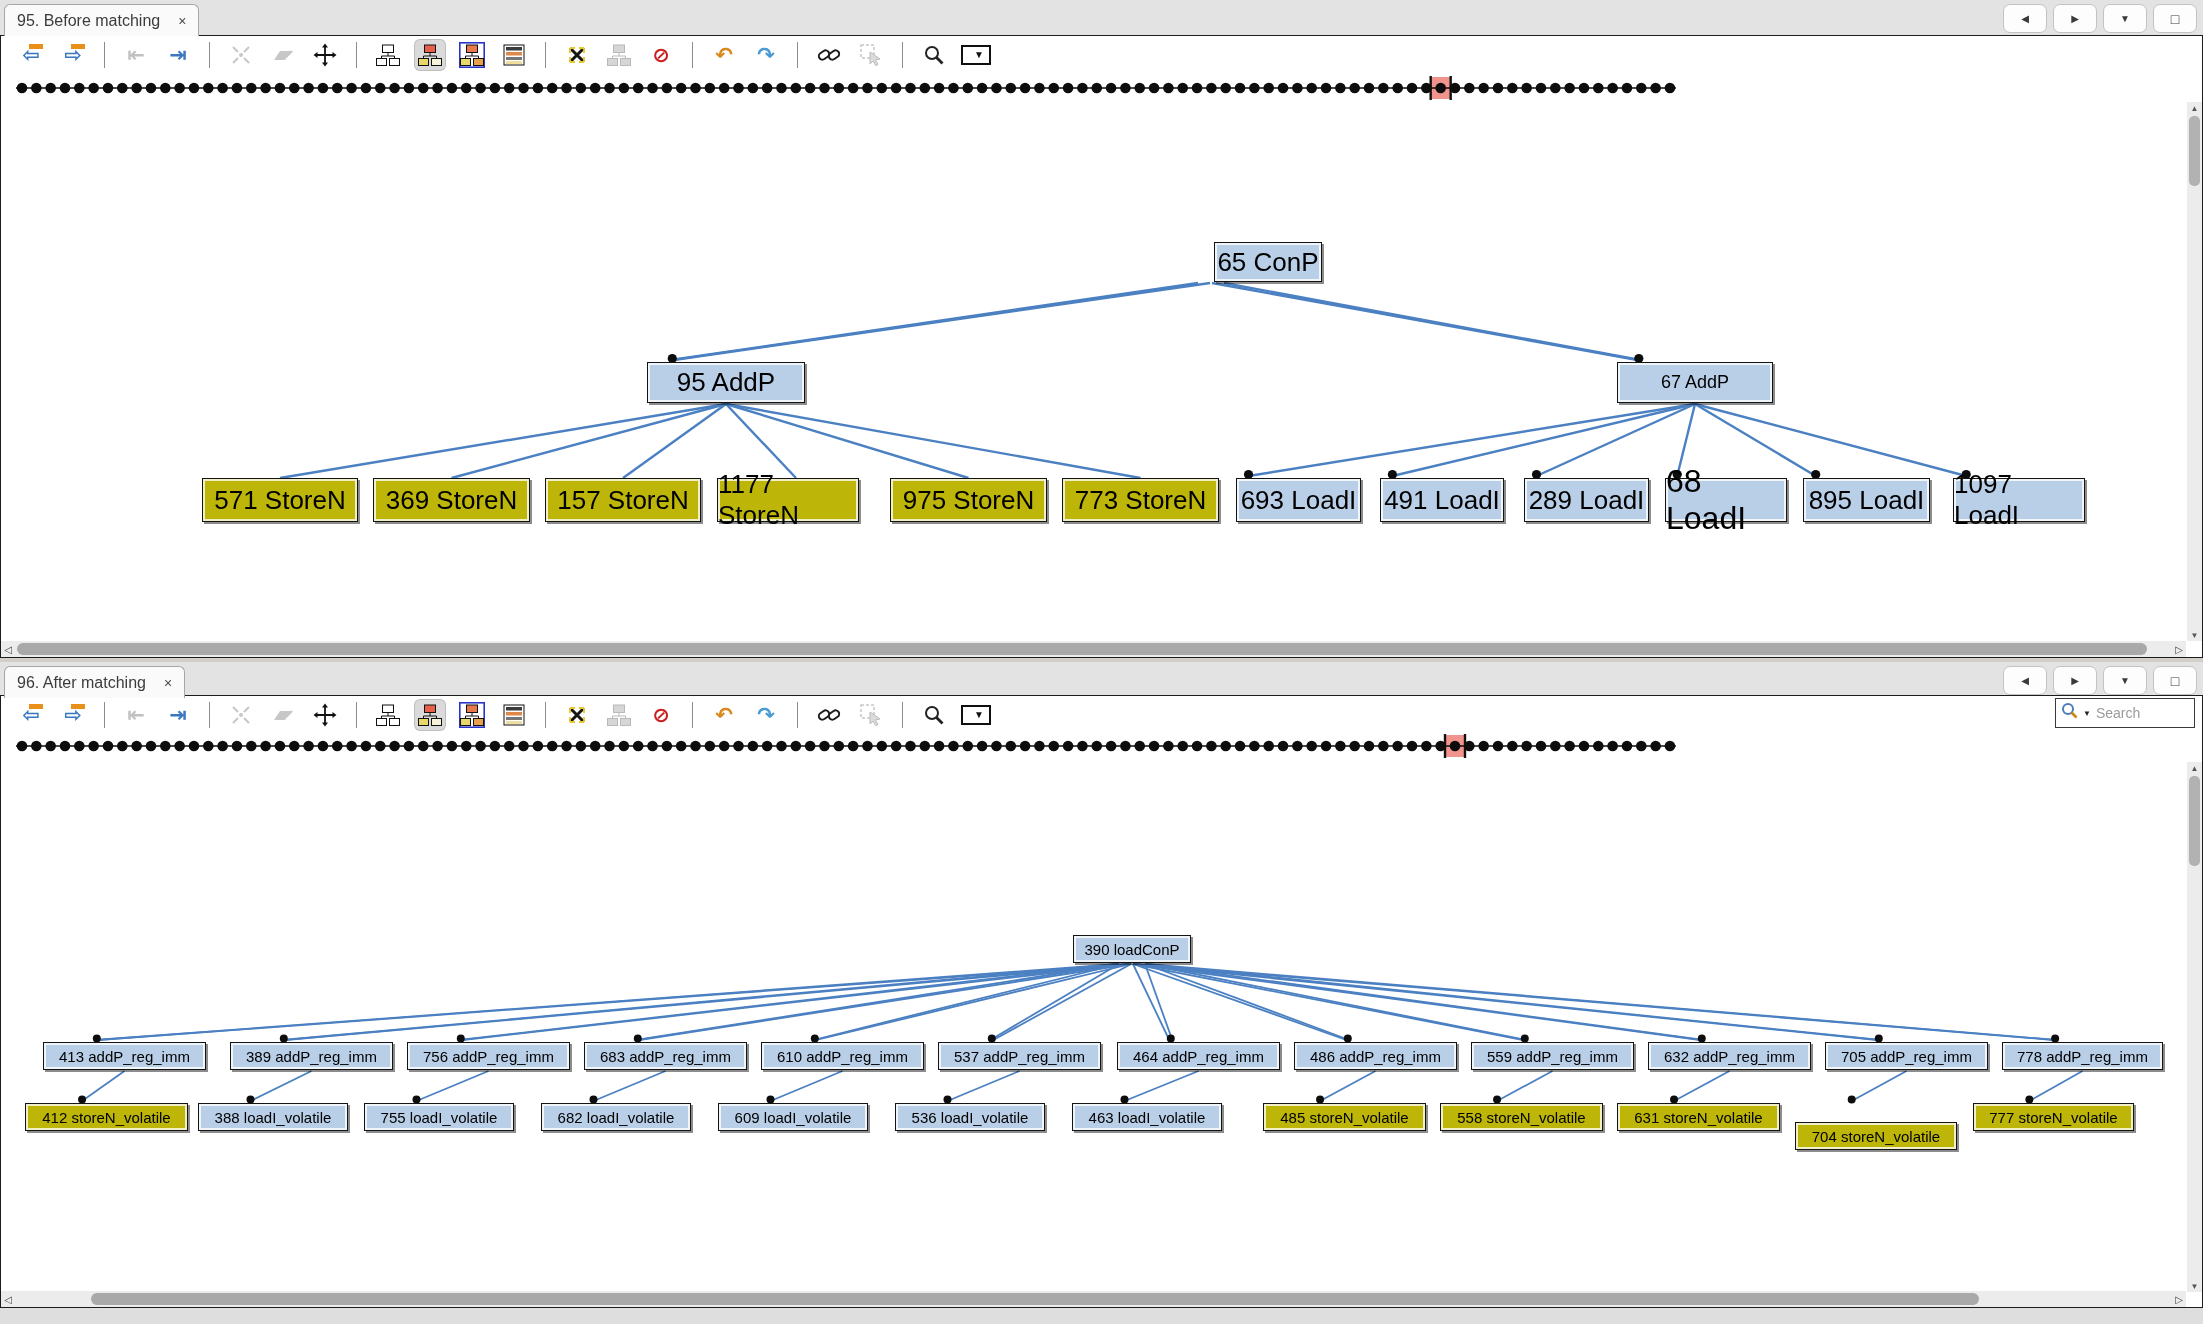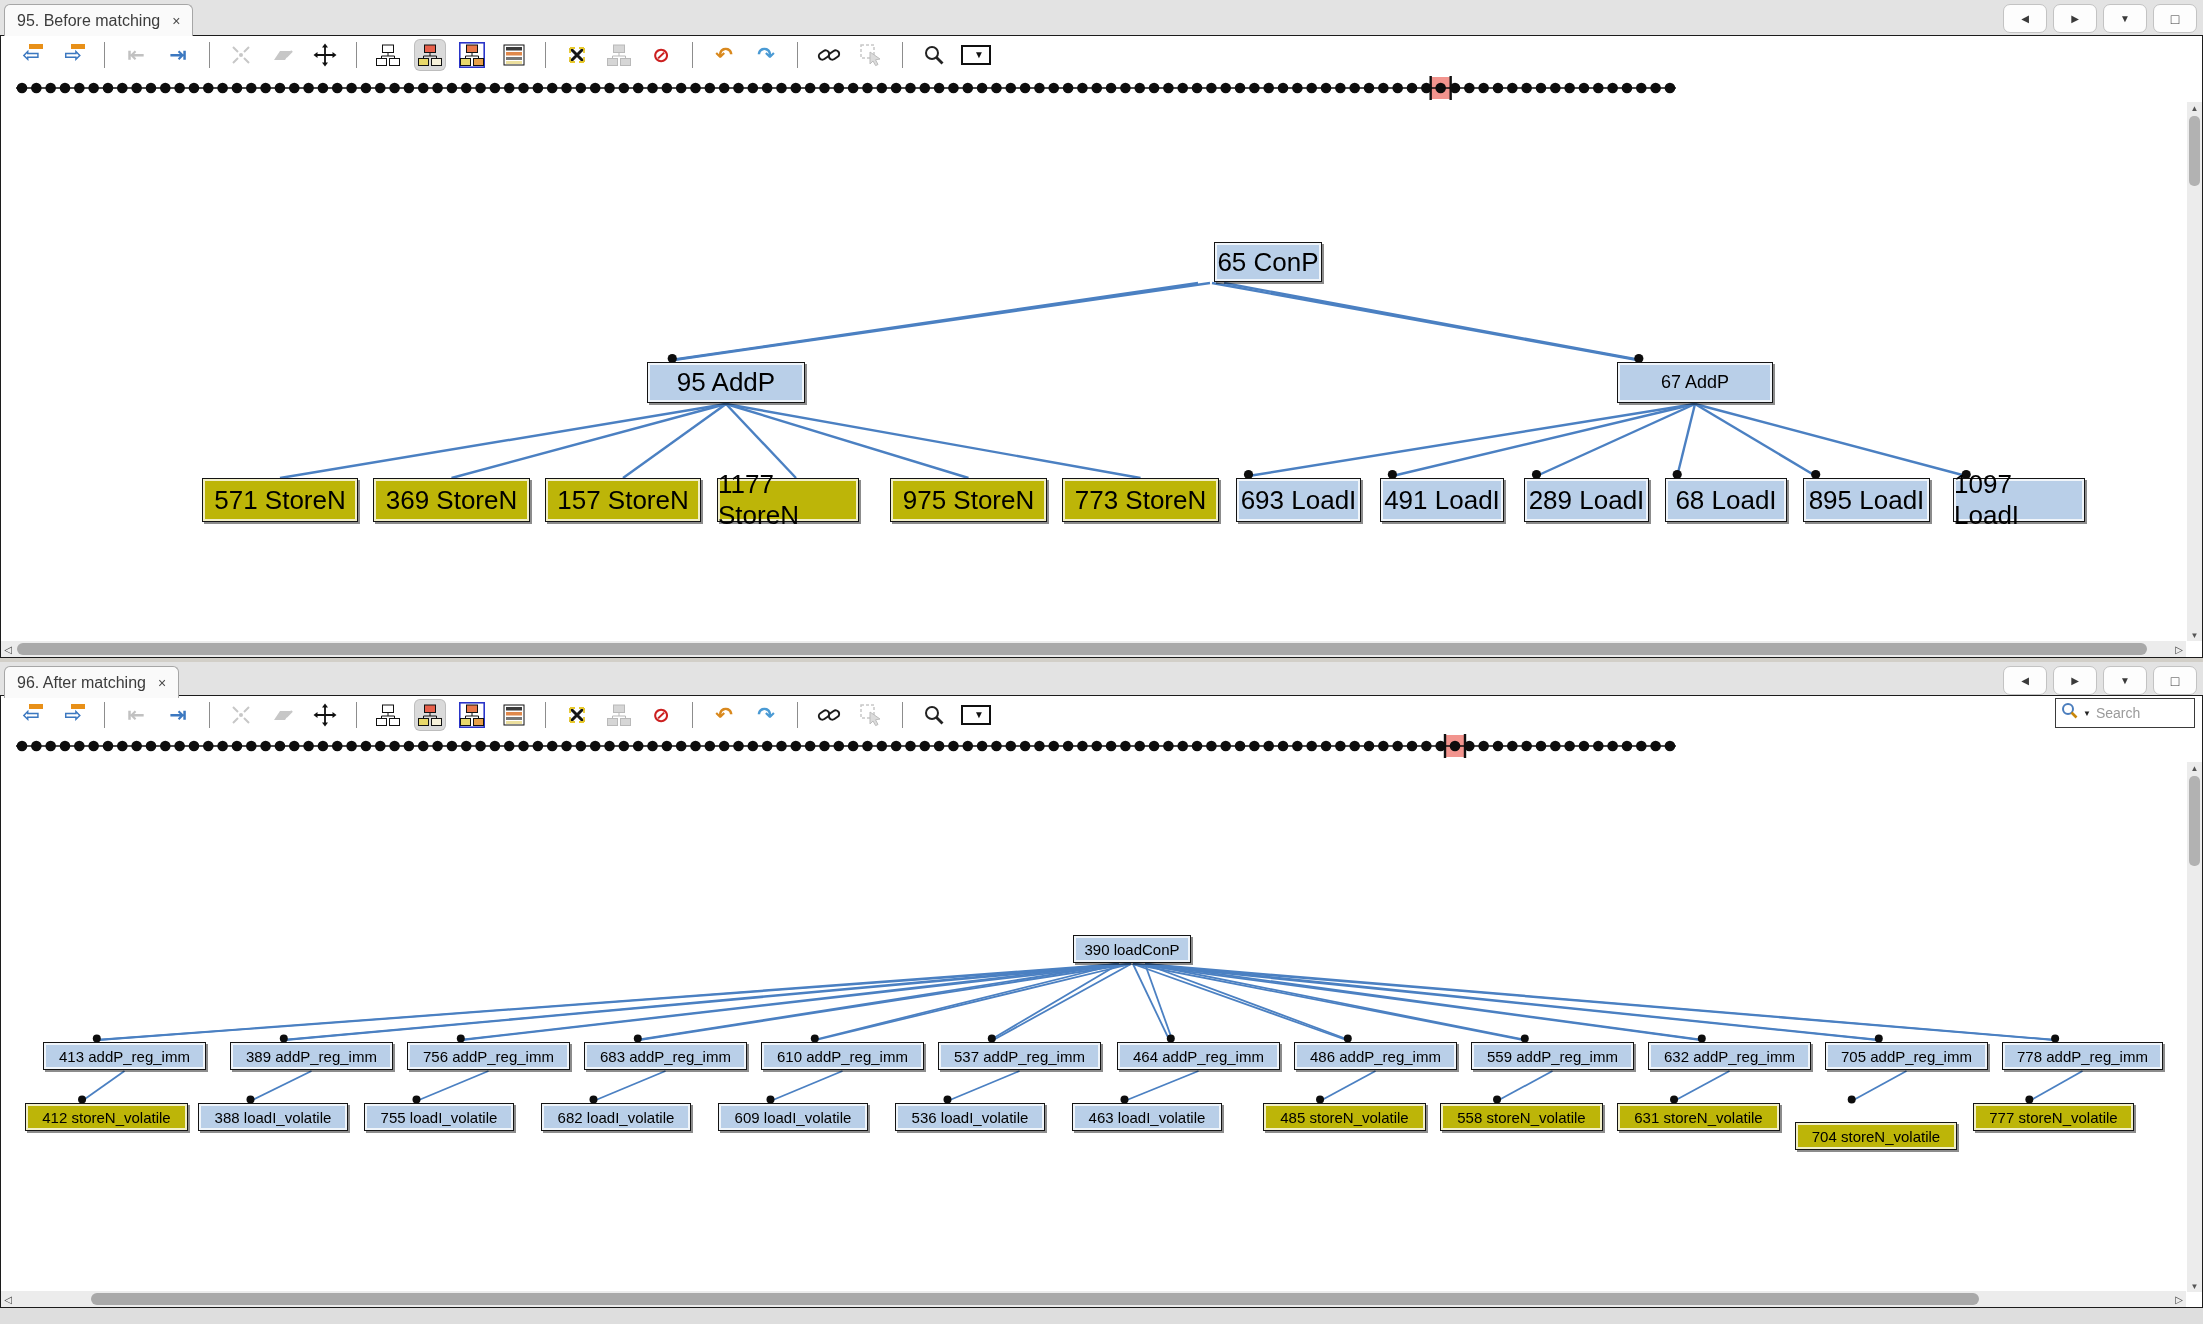--- a/index.html
+++ b/index.html
@@ -3,21 +3,21 @@
 <meta charset="utf-8">
 <style>
   html,body{margin:0;padding:0;}
   body{width:2203px;height:1324px;position:relative;background:#d2cfc8;
        font-family:"Liberation Sans","DejaVu Sans",sans-serif;overflow:hidden;}
   .panel{position:absolute;left:0;width:2203px;background:#dedede;}
   #panel0{top:0;height:658px;}
   #panel1{top:662px;height:662px;}
   .tabbar{position:absolute;left:0;right:0;top:0;height:35px;background:#e3e3e3;}
   .tab{position:absolute;left:4px;top:4px;height:31px;background:#fafafa;border:1px solid #a6a6a6;
-       border-bottom:none;border-radius:6px 6px 0 0;display:flex;align-items:center;gap:12px;
+       border-bottom:none;border-radius:6px 6px 0 0;display:flex;align-items:center;gap:18px;
        padding:0 12px;font-size:16px;color:#3c3c3c;z-index:5;}
   .tab .x{color:#4a4a4a;font-size:14px;cursor:pointer;}
   .navbtns{position:absolute;right:6px;top:4px;display:flex;gap:6px;z-index:6;}
   .navbtn{width:42px;height:27px;background:#fdfdfd;border:1px solid #c3c3c3;border-radius:7px;
           color:#3a3a3a;display:flex;align-items:center;justify-content:center;font-size:10px;}
   .navbtn.big{font-size:14px;}
   .content{position:absolute;left:0;right:0;bottom:0;background:#ffffff;border:1px solid #1c1c1c;box-sizing:border-box;}
   #panel0 .content{top:35px;}
   #panel1 .content{top:33px;bottom:16px;}
   .toolbar{position:absolute;left:2px;display:flex;align-items:center;height:38px;padding-left:8px;z-index:4;}
@@ -113,21 +113,21 @@
       <div class="node blue" style="left: 1616px; top: 362px; width: 156px; height: 41px; font-size: 18px;">67 AddP</div>
       <div class="node yellow" style="left: 201px; top: 478px; width: 156px; height: 44px; font-size: 26px;">571 StoreN</div>
       <div class="node yellow" style="left: 372px; top: 478px; width: 157px; height: 44px; font-size: 26px;">369 StoreN</div>
       <div class="node yellow" style="left: 544px; top: 478px; width: 156px; height: 44px; font-size: 26px;">157 StoreN</div>
       <div class="node yellow" style="left: 716px; top: 478px; width: 142px; height: 44px; font-size: 26px;">1177 StoreN</div>
       <div class="node yellow" style="left: 889px; top: 478px; width: 157px; height: 44px; font-size: 26px;">975 StoreN</div>
       <div class="node yellow" style="left: 1061px; top: 478px; width: 157px; height: 44px; font-size: 26px;">773 StoreN</div>
       <div class="node blue" style="left: 1235px; top: 478px; width: 125px; height: 44px; font-size: 26px;">693 LoadI</div>
       <div class="node blue" style="left: 1379px; top: 478px; width: 124px; height: 44px; font-size: 26px;">491 LoadI</div>
       <div class="node blue" style="left: 1523px; top: 478px; width: 125px; height: 44px; font-size: 26px;">289 LoadI</div>
-      <div class="node blue" style="left: 1664px; top: 478px; width: 122px; height: 44px; font-size: 26px;">68 LoadI</div>
+      <div class="node blue" style="left: 1664px; top: 478px; width: 122px; height: 44px; font-size: 32px;">68 LoadI</div>
       <div class="node blue" style="left: 1802px; top: 478px; width: 127px; height: 44px; font-size: 26px;">895 LoadI</div>
       <div class="node blue" style="left: 1952px; top: 478px; width: 132px; height: 44px; font-size: 26px;">1097 LoadI</div>
     </div>
   <div class="toolbar">
       <div class="ticon acc">
         <span class="g" style="color:#3c78c0">⇦</span>
       </div>
       <div class="ticon acc">
         <span class="g" style="color:#3c78c0">⇨</span>
       </div>

